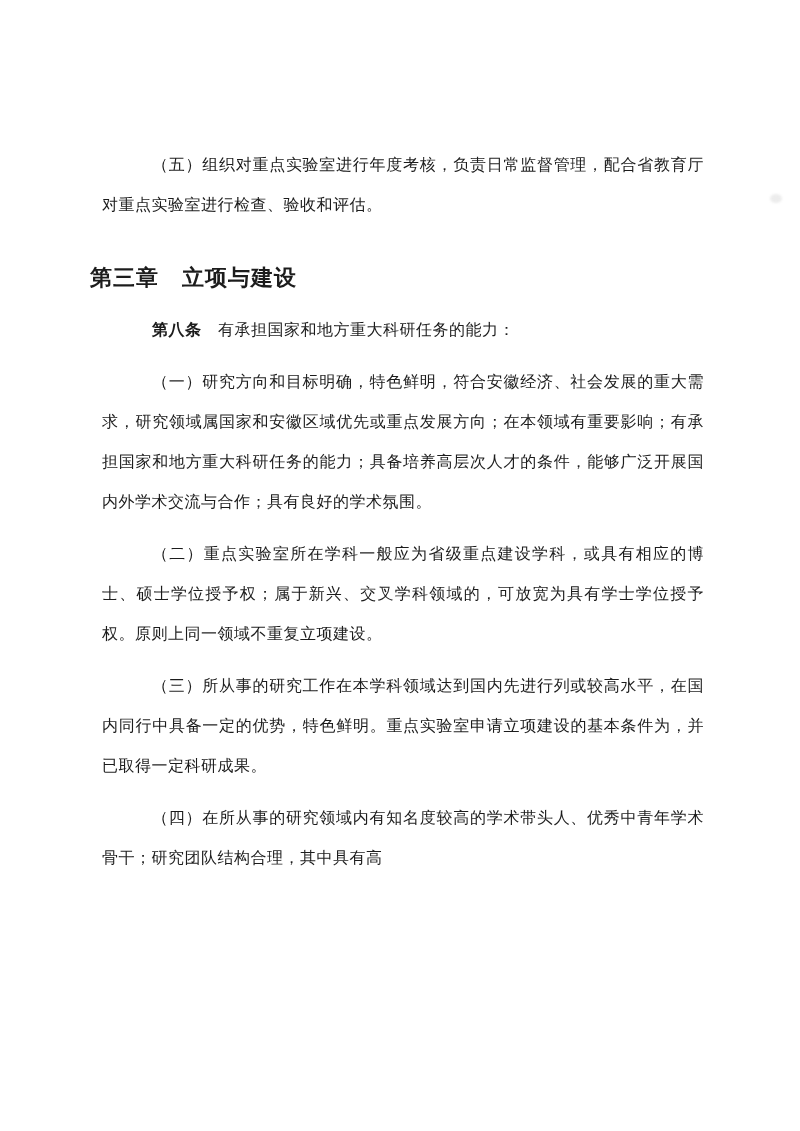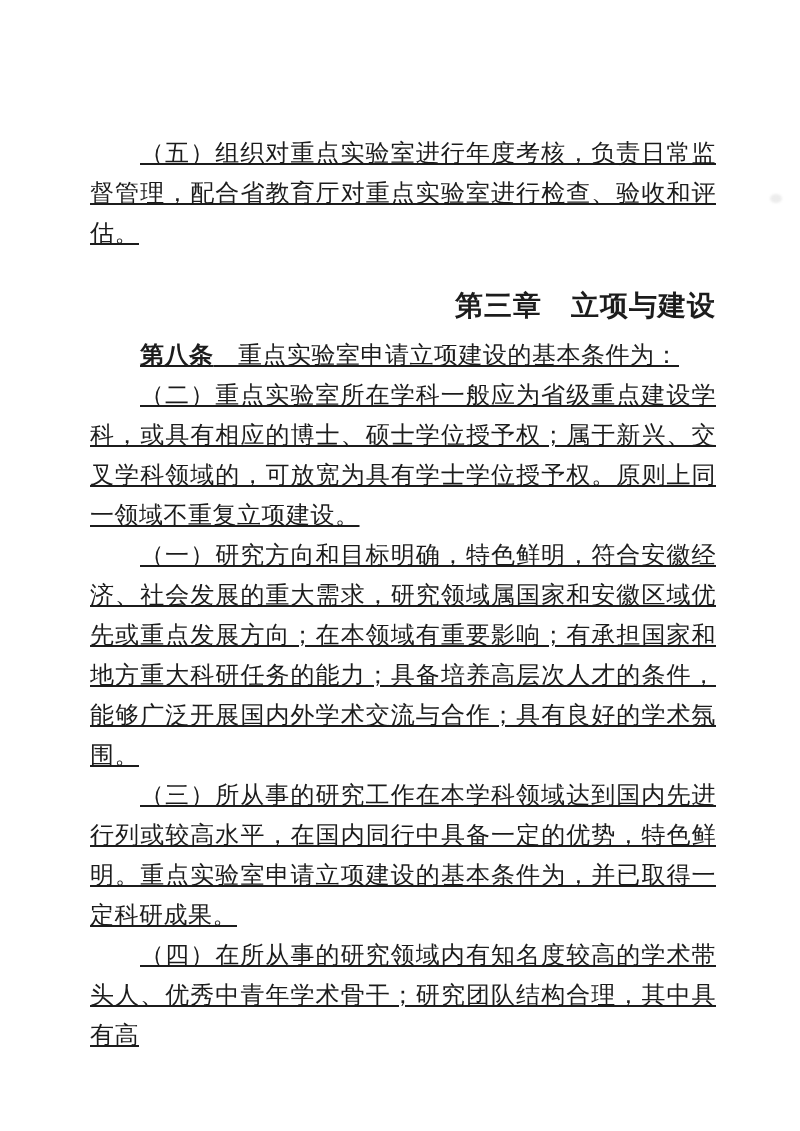--- a/index.html
+++ b/index.html
@@ -16,42 +16,41 @@
     font-family: "Liberation Serif", "DejaVu Serif", serif;
     color: #1c1c1c;
   }
   .content {
     position: absolute;
     top: 133px;
     left: 90px;
     width: 626px;
   }
   .para {
-    margin: 0;
-    font-size: 24px;
+    margin: 12px;
+    font-size: 16px;
     line-height: 40px;
     text-align: justify;
     text-align-last: left;
     text-justify: inter-character;
     word-break: break-all;
     letter-spacing: 0.5px;
-    text-decoration: underline;
   }
   .para.indent {
     text-indent: 50px;
   }
   .lead {
     font-weight: bold;
   }
   .chapter-heading {
     margin: 33px 0 9px 0;
-    font-size: 28px;
+    font-size: 22px;
     line-height: 40px;
     font-weight: bold;
-    text-align: right;
+    text-align: left;
     font-family: "Liberation Sans", "DejaVu Sans", sans-serif;
     letter-spacing: 1px;
   }
   .scan-speck {
     position: absolute;
     left: 770px;
     top: 194px;
     width: 12px;
     height: 9px;
     border-radius: 50%;
@@ -64,25 +63,25 @@
 <body>
 
 <div class="page">
   <div class="content">
 
     <p class="para indent"><span class="lead"></span><span>（五）组织对重点实验室进行年度考核，负责日常监督管理，配合省教育厅对重点实验室进行检查、验收和评估。</span></p>
 
     <p class="chapter-heading">第三章　立项与建设</p>
 
 
-    <p class="para indent"><span class="lead">第八条</span><span>　重点实验室申请立项建设的基本条件为：</span></p>
+    <p class="para indent"><span class="lead">第八条</span><span>　有承担国家和地方重大科研任务的能力：</span></p>
+
+    <p class="para indent">（一）研究方向和目标明确，特色鲜明，符合安徽经济、社会发展的重大需求，研究领域属国家和安徽区域优先或重点发展方向；在本领域有重要影响；有承担国家和地方重大科研任务的能力；具备培养高层次人才的条件，能够广泛开展国内外学术交流与合作；具有良好的学术氛围。</p>
 
     <p class="para indent">（二）重点实验室所在学科一般应为省级重点建设学科，或具有相应的博士、硕士学位授予权；属于新兴、交叉学科领域的，可放宽为具有学士学位授予权。原则上同一领域不重复立项建设。</p>
-
-    <p class="para indent">（一）研究方向和目标明确，特色鲜明，符合安徽经济、社会发展的重大需求，研究领域属国家和安徽区域优先或重点发展方向；在本领域有重要影响；有承担国家和地方重大科研任务的能力；具备培养高层次人才的条件，能够广泛开展国内外学术交流与合作；具有良好的学术氛围。</p>
 
     <p class="para indent">（三）所从事的研究工作在本学科领域达到国内先进行列或较高水平，在国内同行中具备一定的优势，特色鲜明。重点实验室申请立项建设的基本条件为，并已取得一定科研成果。</p>
 
     <p class="para indent">（四）在所从事的研究领域内有知名度较高的学术带头人、优秀中青年学术骨干；研究团队结构合理，其中具有高</p>
 
   </div>
 
   <div class="scan-speck"></div>
 </div>
 

